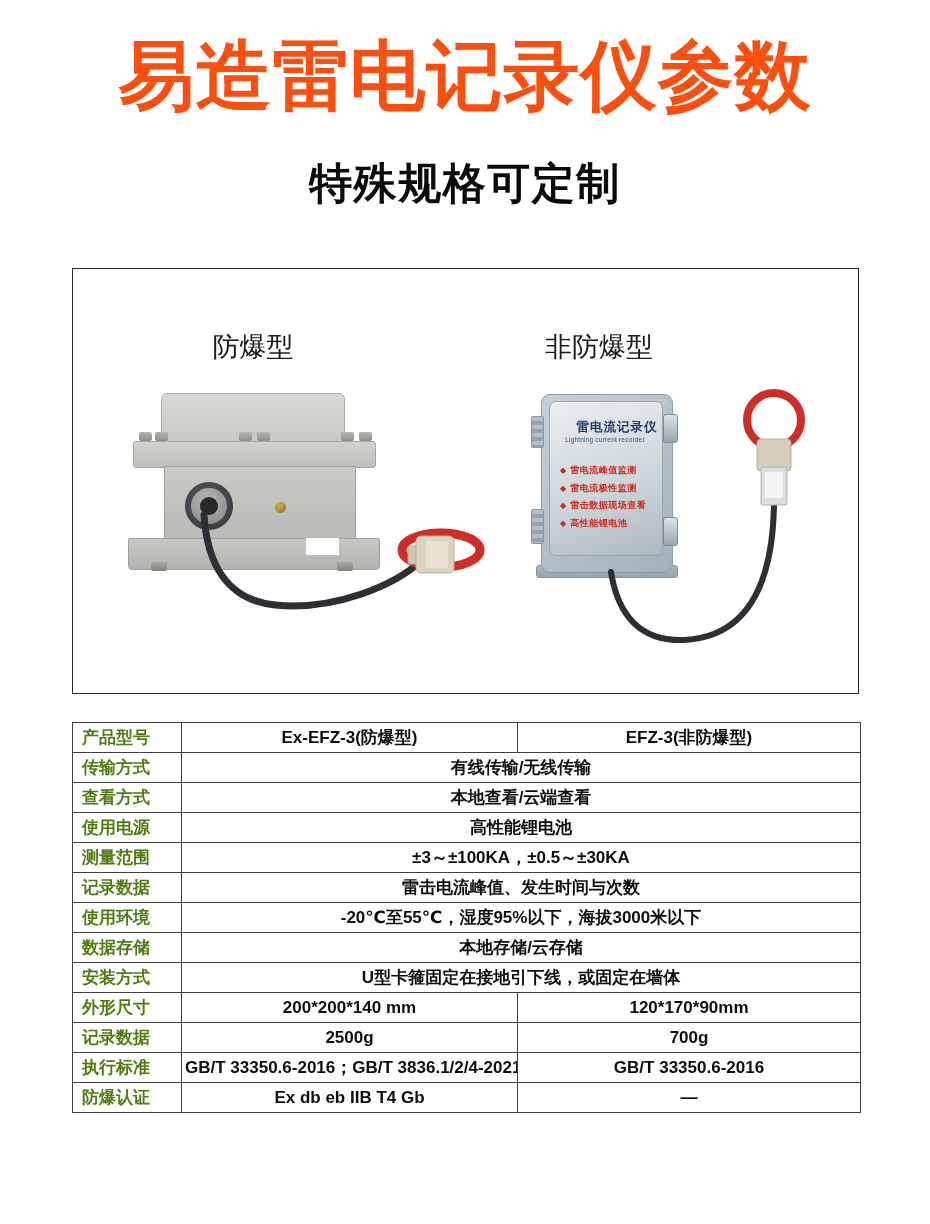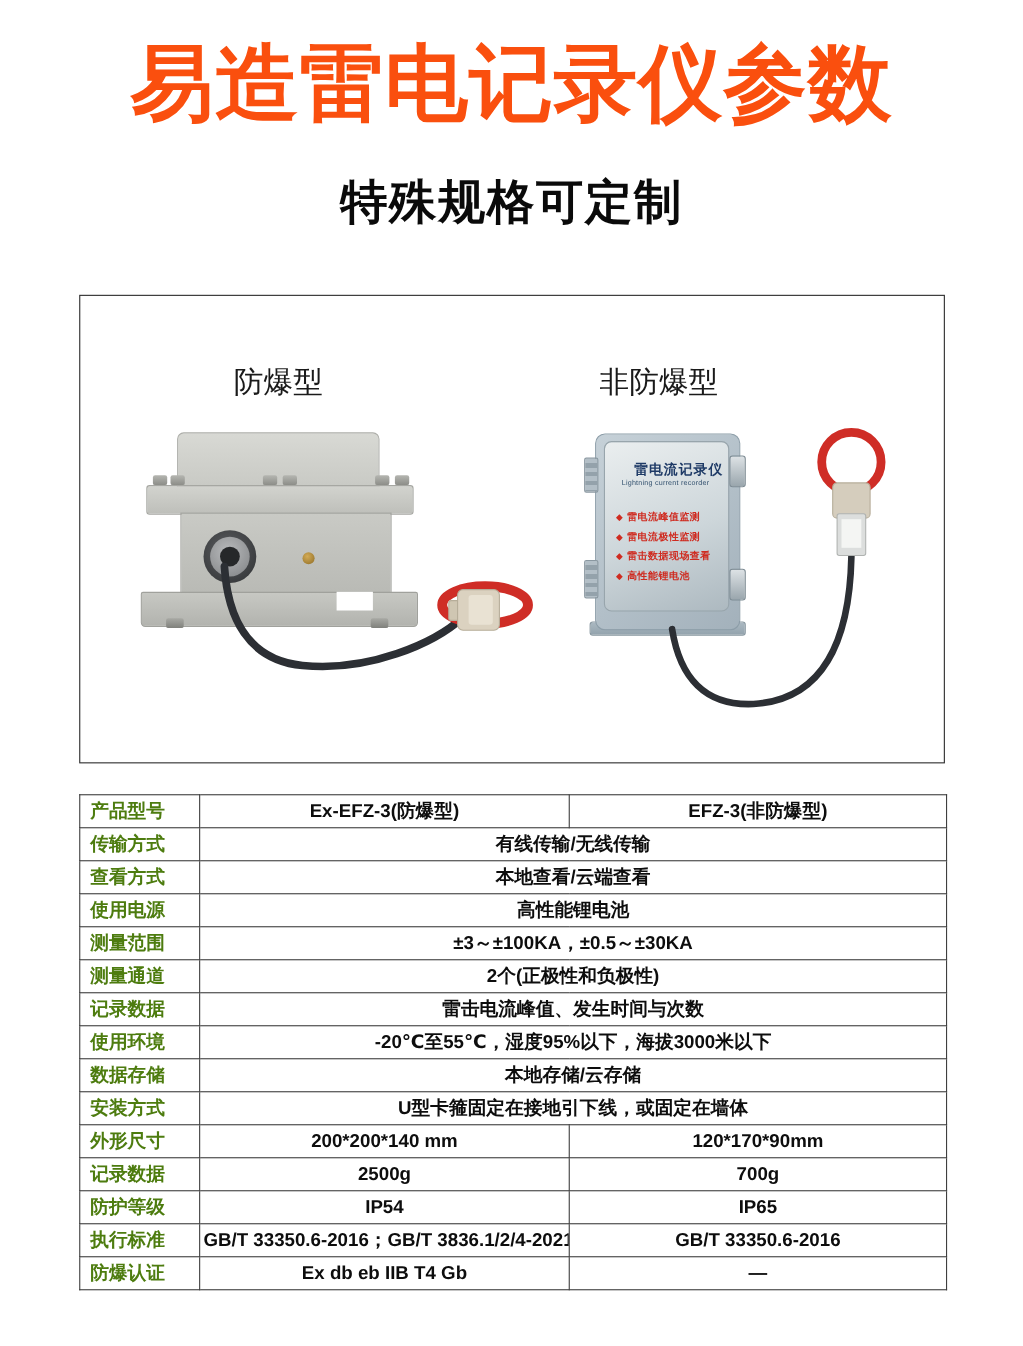--- a/index.html
+++ b/index.html
@@ -184,24 +184,20 @@
       </tr>
       <tr>
         <th>使用电源</th>
         <td colspan="2">高性能锂电池</td>
       </tr>
       <tr>
         <th>测量范围</th>
         <td colspan="2">±3～±100KA，±0.5～±30KA</td>
       </tr>
       <tr>
-        <th>测量通道</th>
-        <td colspan="2">2个(正极性和负极性)</td>
-      </tr>
-      <tr>
         <th>记录数据</th>
         <td colspan="2">雷击电流峰值、发生时间与次数</td>
       </tr>
       <tr>
         <th>使用环境</th>
         <td colspan="2">-20℃至55℃，湿度95%以下，海拔3000米以下</td>
       </tr>
       <tr>
         <th>数据存储</th>
         <td colspan="2">本地存储/云存储</td>
@@ -214,25 +210,20 @@
         <th>外形尺寸</th>
         <td>200*200*140 mm</td>
         <td>120*170*90mm</td>
       </tr>
       <tr>
         <th>记录数据</th>
         <td>2500g</td>
         <td>700g</td>
       </tr>
       <tr>
-        <th>防护等级</th>
-        <td>IP54</td>
-        <td>IP65</td>
-      </tr>
-      <tr>
         <th>执行标准</th>
         <td>GB/T 33350.6-2016；GB/T 3836.1/2/4-2021</td>
         <td>GB/T 33350.6-2016</td>
       </tr>
       <tr>
         <th>防爆认证</th>
         <td>Ex db eb IIB T4 Gb</td>
         <td>—</td>
       </tr>
     </tbody>

